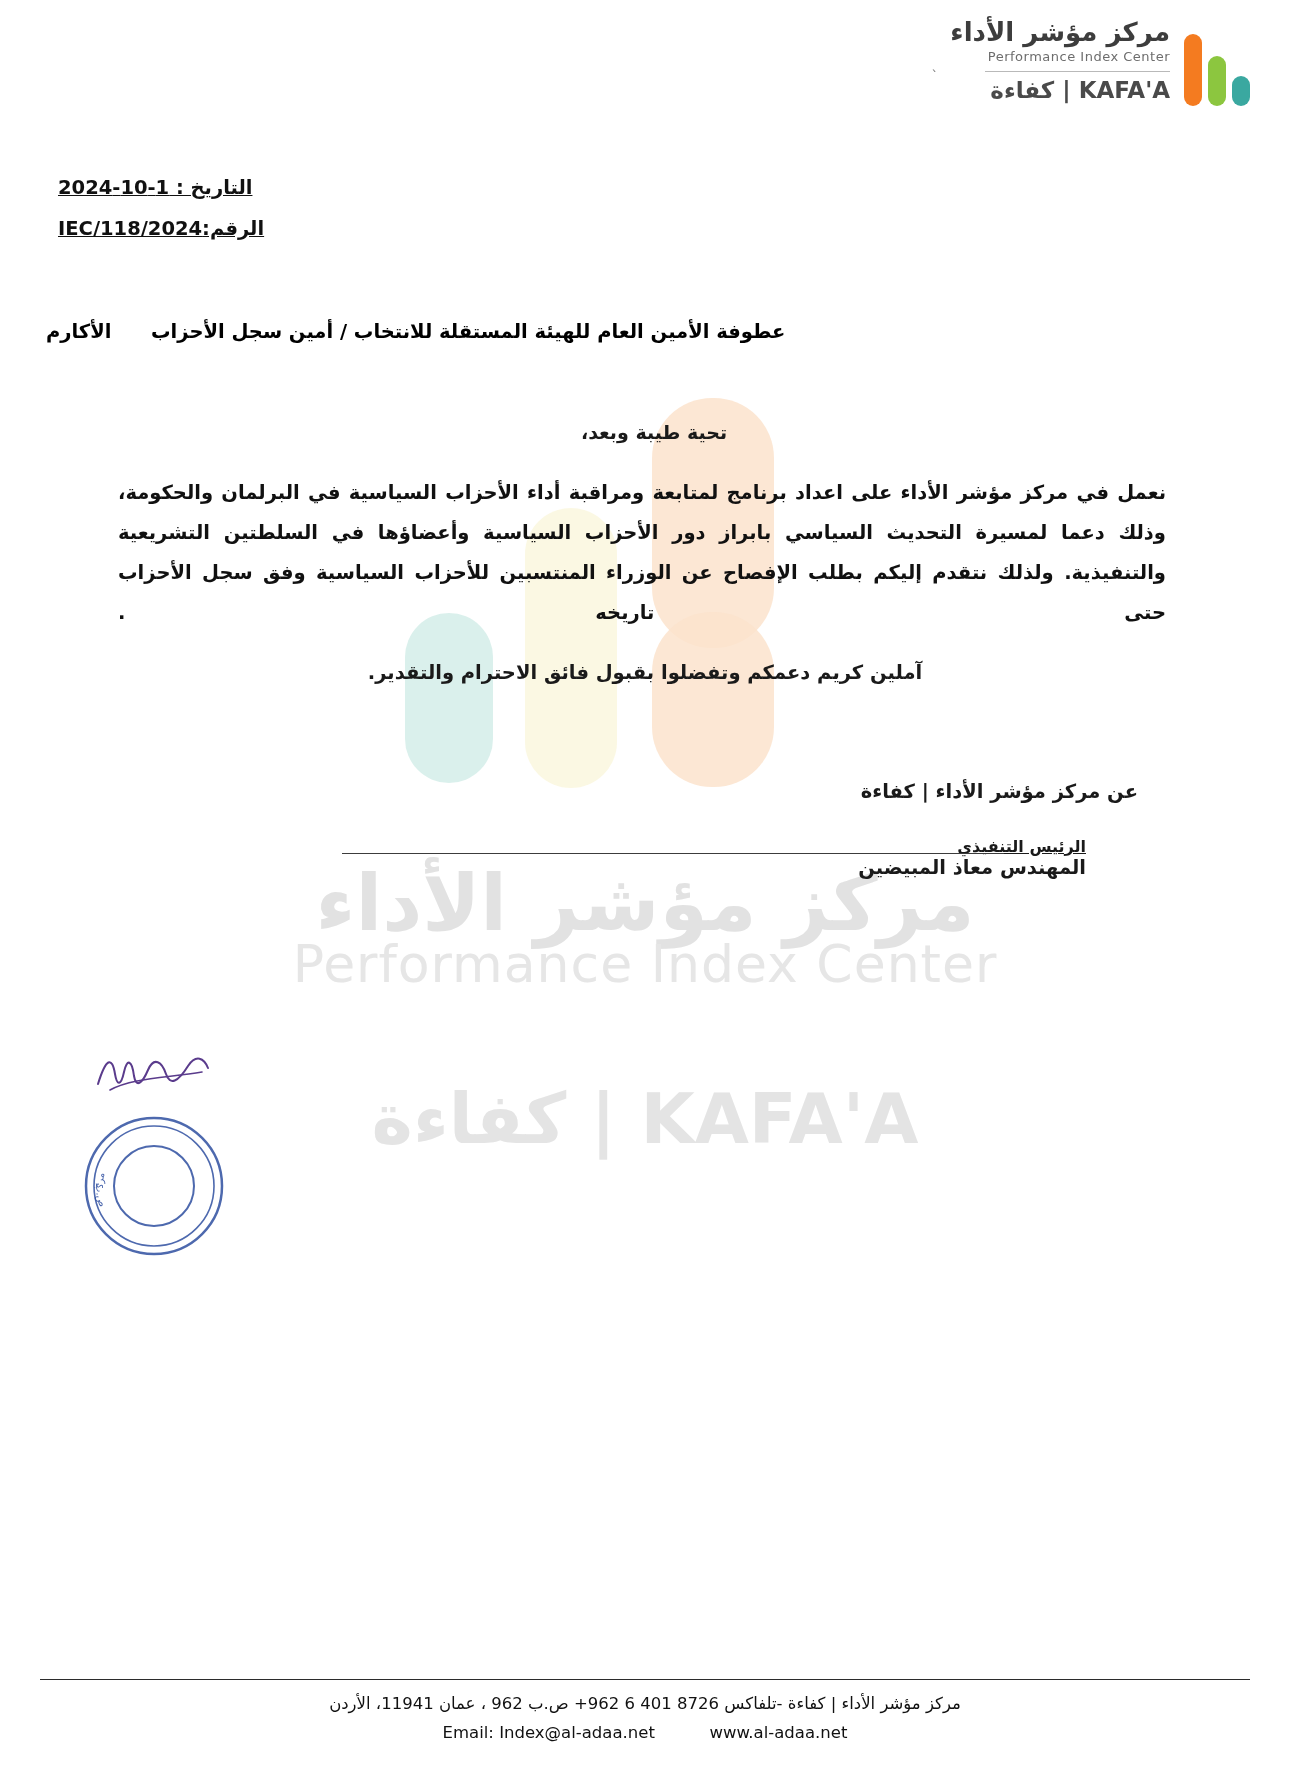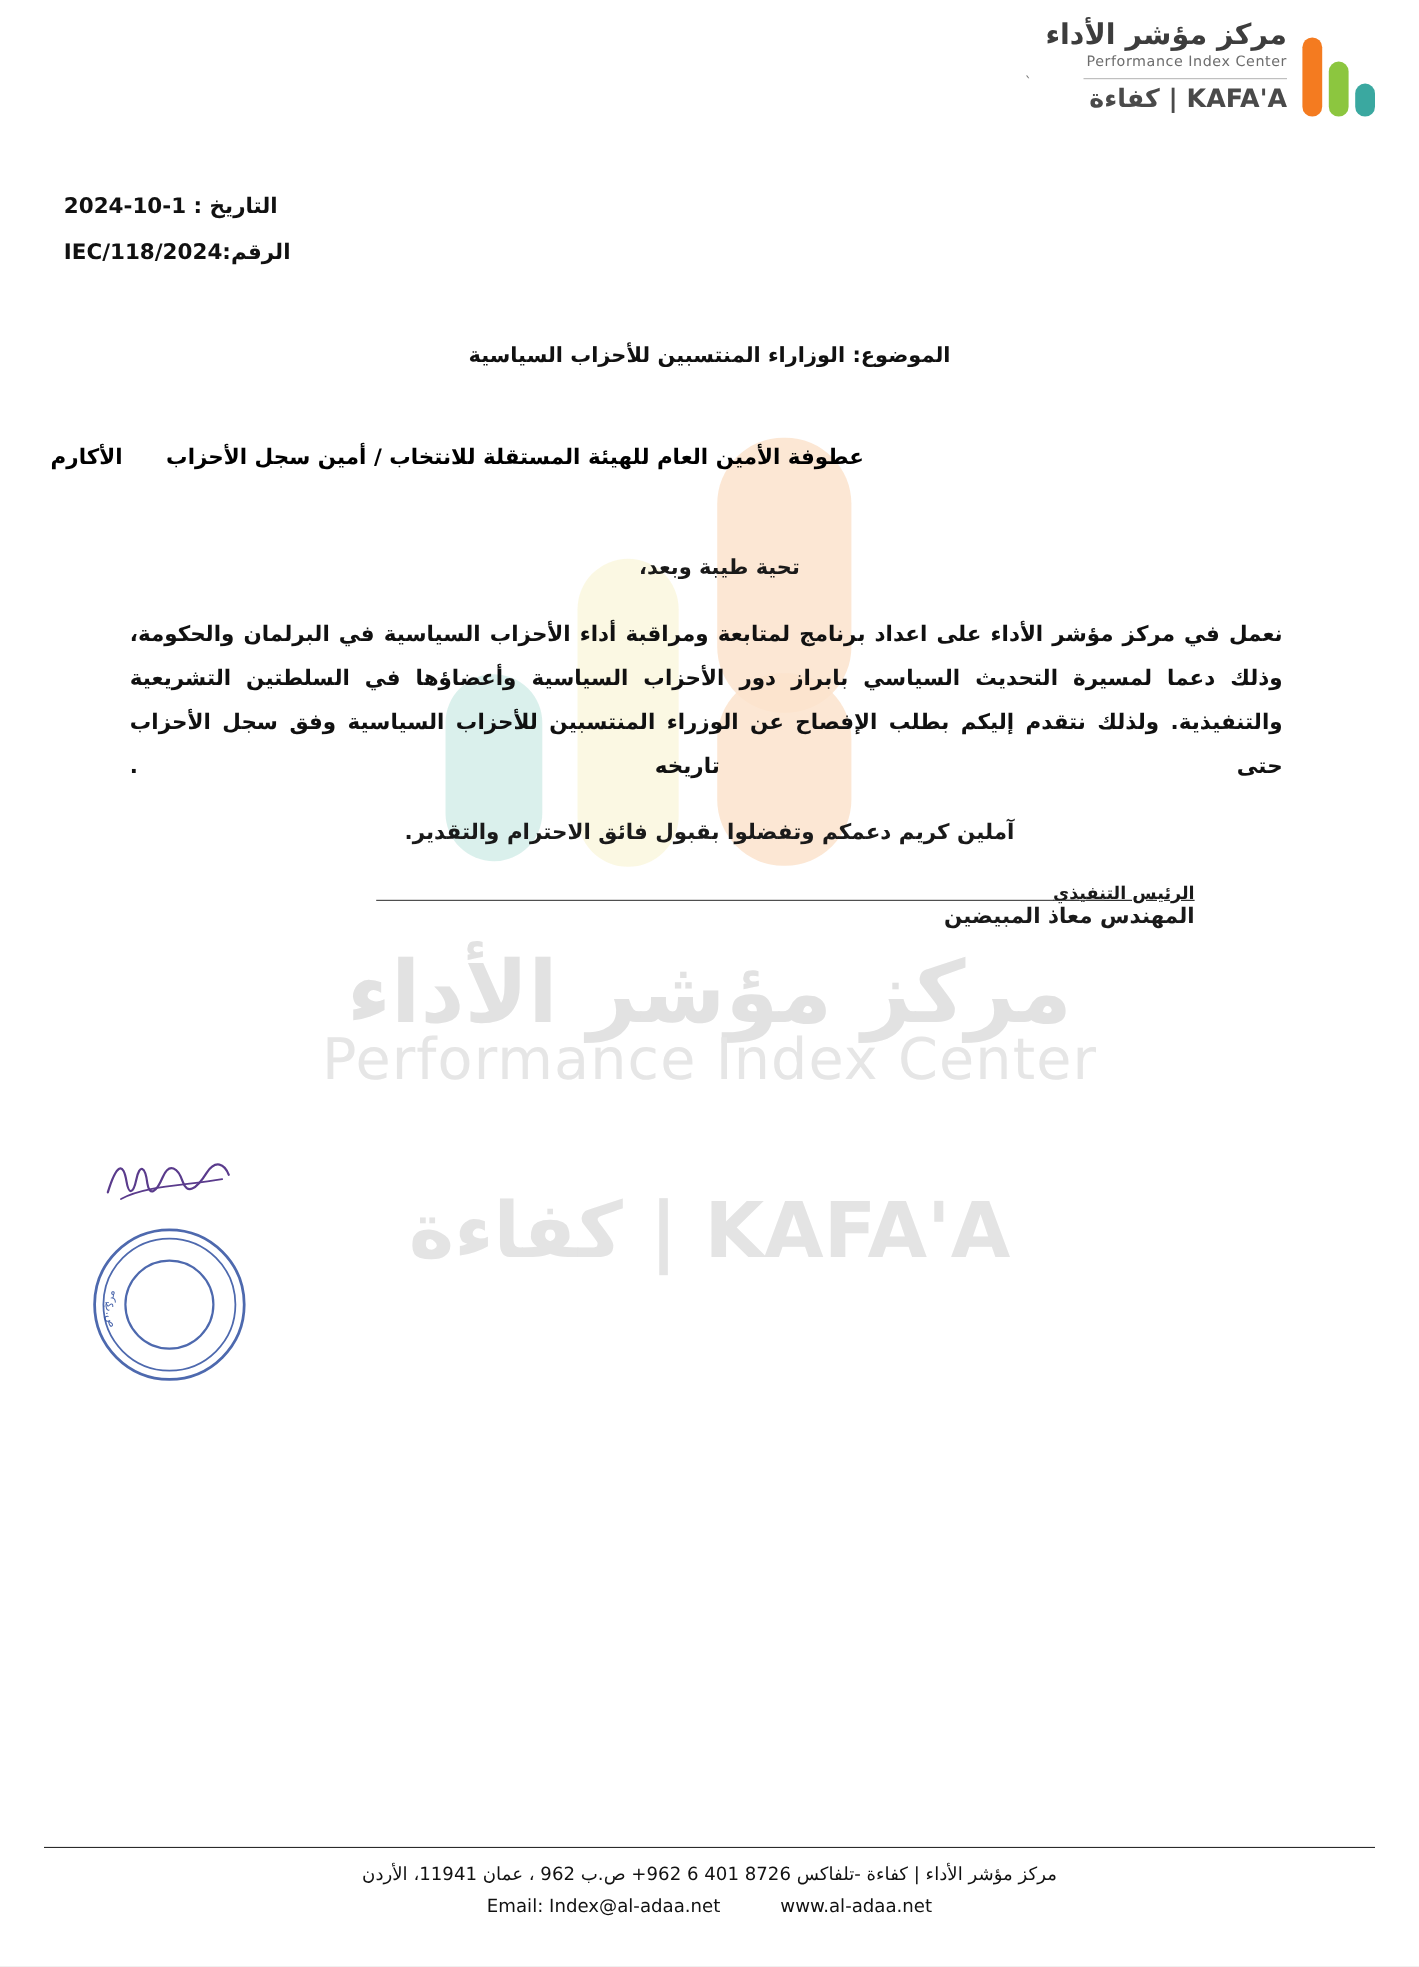--- a/index.html
+++ b/index.html
@@ -116,21 +116,21 @@
     padding-top: 168px;
   }
   .meta {
     text-align: left;
     direction: rtl;
     font-size: 19.5px;
     font-weight: bold;
     color: #111;
     line-height: 2.1;
   }
-  .meta div { padding-left: 12px; }
+  .meta div { padding-left: 12px; text-decoration: underline; }
 
   .subject {
     margin-top: 62px;
     text-align: center;
     font-size: 19px;
     font-weight: bold;
     color: #111;
   }
   .addressee {
     margin-top: 70px;
@@ -267,34 +267,34 @@
   </div>
   <div class="tiny-mark">`</div>
 
   <div class="content">
 
     <div class="meta">
       <div>التاريخ : 1-10-2024</div>
       <div>الرقم:IEC/118/2024</div>
     </div>
 
-    <div class="subject">الموضوع: الوزاراء المنتسبين للأحزاب السياسية</div>
 
     <div class="addressee">
       <span>عطوفة الأمين العام للهيئة المستقلة للانتخاب  / أمين سجل الأحزاب</span>
       <span class="spacer"></span>
       <span>الأكارم</span>
     </div>
 
     <div class="greeting">تحية طيبة وبعد،</div>
 
     <div class="para">نعمل في مركز مؤشر الأداء على اعداد برنامج لمتابعة ومراقبة أداء الأحزاب السياسية في البرلمان والحكومة، وذلك دعما لمسيرة التحديث السياسي بابراز دور الأحزاب السياسية وأعضاؤها في السلطتين التشريعية والتنفيذية. ولذلك نتقدم إليكم بطلب الإفصاح عن الوزراء المنتسبين للأحزاب السياسية وفق سجل الأحزاب حتى تاريخه .</div>
 
     <div class="closing">آملين كريم دعمكم وتفضلوا بقبول فائق الاحترام والتقدير.</div>
 
+    <div class="signoff">عن مركز مؤشر الأداء | كفاءة</div>
 
     <div class="role">
       <span>الرئيس التنفيذي</span>
       <span class="rule"></span>
     </div>
 
     <div class="name">المهندس معاذ المبيضين</div>
   </div>
 
   <svg class="signature" viewBox="0 0 120 50">

